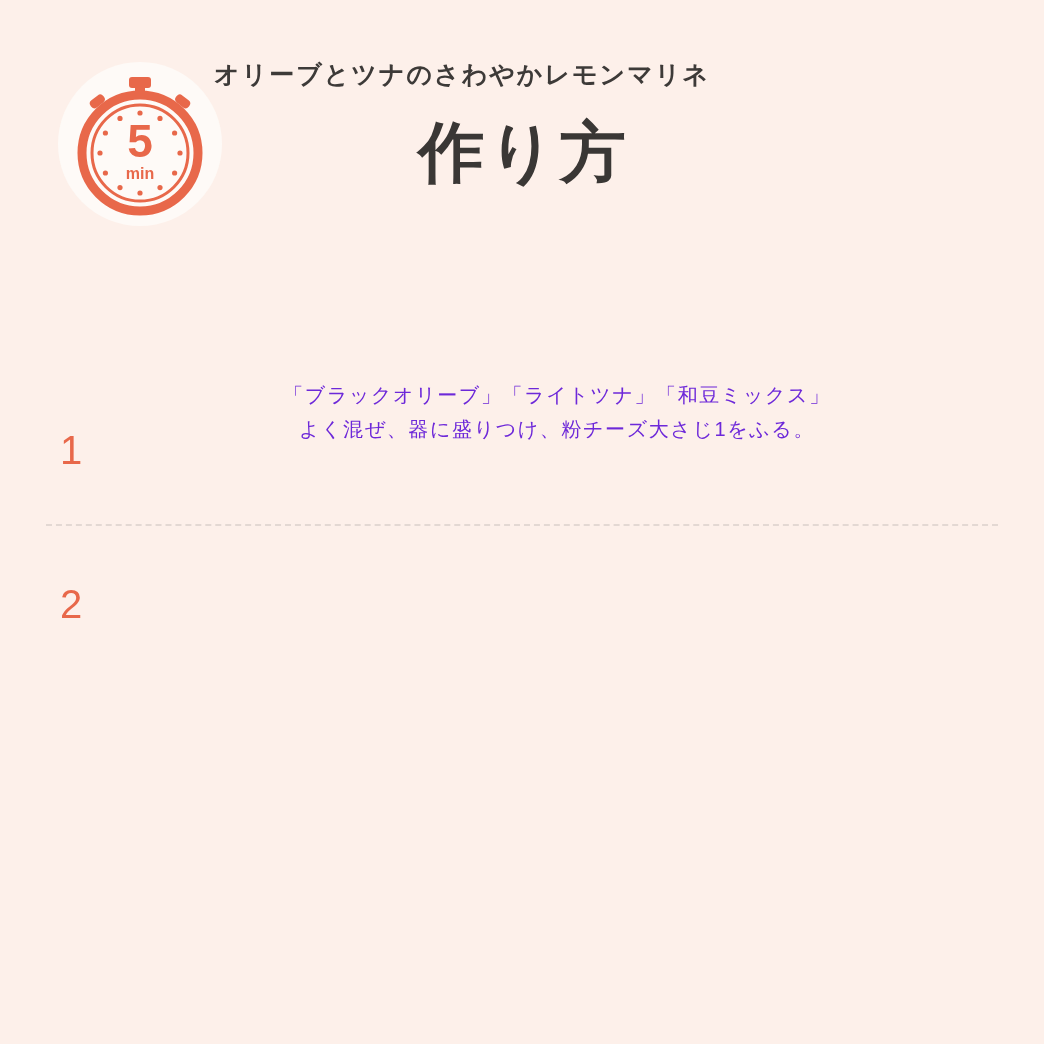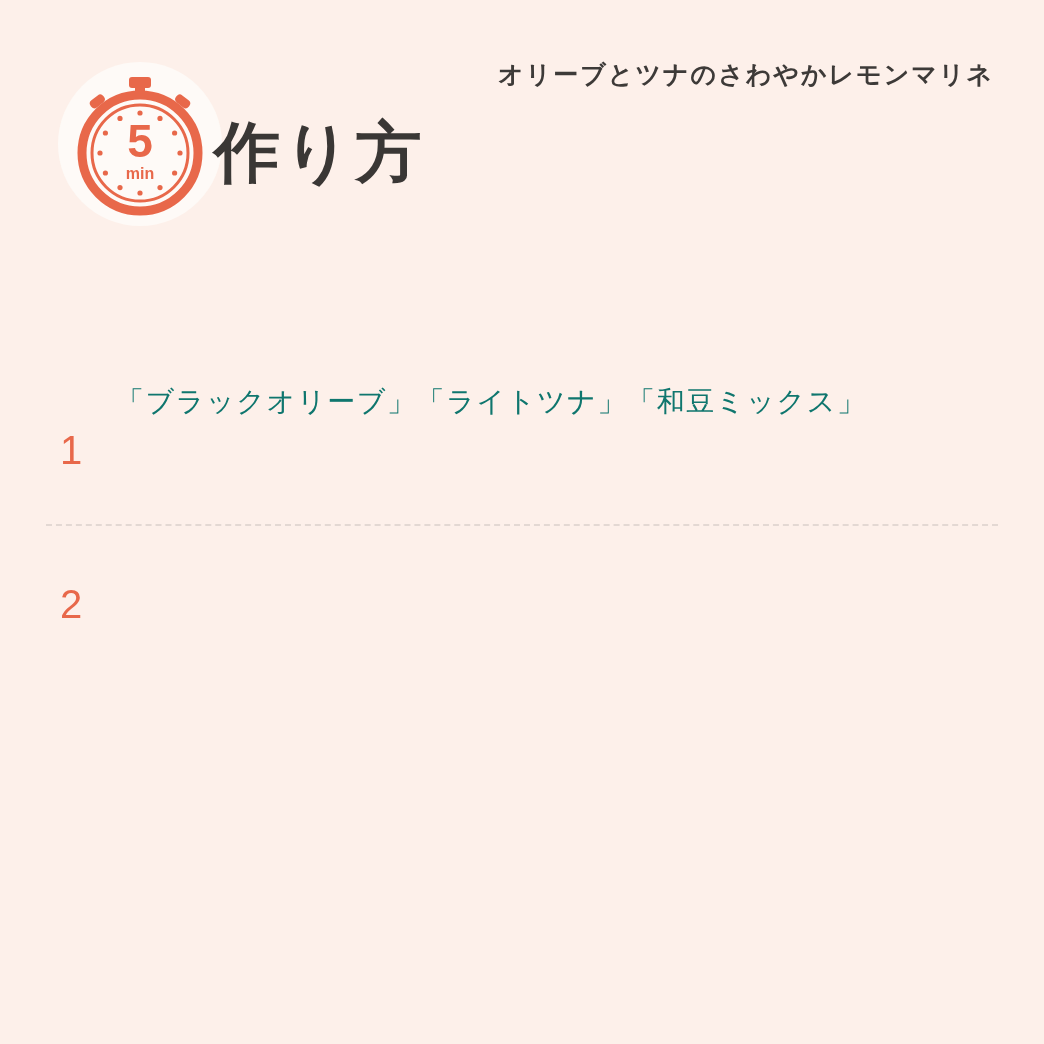--- a/index.html
+++ b/index.html
@@ -39,32 +39,33 @@
     justify-content: center;
   }
   .timer-badge svg {
     display: block;
   }
   .recipe-title {
     position: absolute;
     left: 214px;
     top: 58px;
     width: 780px;
-    text-align: right;
+    text-align: left;
     font-size: 25px;
     font-weight: bold;
     letter-spacing: 2px;
     color: #3d3a38;
     white-space: nowrap;
   }
   .section-heading {
     position: absolute;
     left: 214px;
     top: 116px;
     width: 620px;
+    text-align: center;
     font-size: 66px;
     font-weight: bold;
     letter-spacing: 4px;
     color: #3a3735;
     line-height: 1.1;
   }
 
   
   .steps {
     position: absolute;
@@ -81,24 +82,25 @@
     width: 56px;
     flex: 0 0 56px;
     font-size: 40px;
     font-weight: 400;
     color: #e8684a;
     line-height: 1;
     text-align: left;
   }
   .step-body {
     flex: 1;
-    font-size: 28px;
+    font-size: 20px;
     line-height: 1.72;
     letter-spacing: 1.6px;
-    color: #0f766e;
+    color: #6d28d9;
+    text-align: center;
   }
   .step-1 .step-num { padding-top: 52px; }
   .step-2 .step-num { padding-top: 6px; }
   .step-2 .step-body { padding-top: 4px; }
 
   .divider {
     margin: 54px 46px 52px 46px;
     border: 0;
     border-top: 2px dashed #e3d8d3;
     height: 0;
@@ -145,20 +147,21 @@
     <div class="recipe-title">オリーブとツナのさわやかレモンマリネ</div>
     <div class="section-heading">作り方</div>
   </div>
 
   <div class="steps">
 
     <div class="step step-1">
       <div class="step-num">1</div>
       <div class="step-body">
         <div>「ブラックオリーブ」「ライトツナ」「和豆ミックス」</div>
+        <div>よく混ぜ、器に盛りつけ、粉チーズ大さじ1をふる。</div>
       </div>
     </div>
 
     <hr class="divider">
 
     <div class="step step-2">
       <div class="step-num">2</div>
     </div>
 
   </div>

